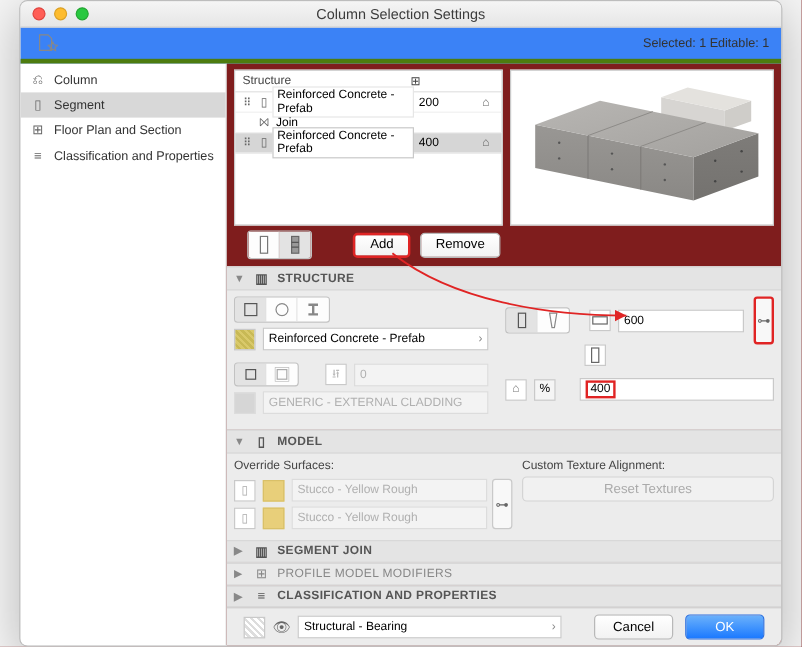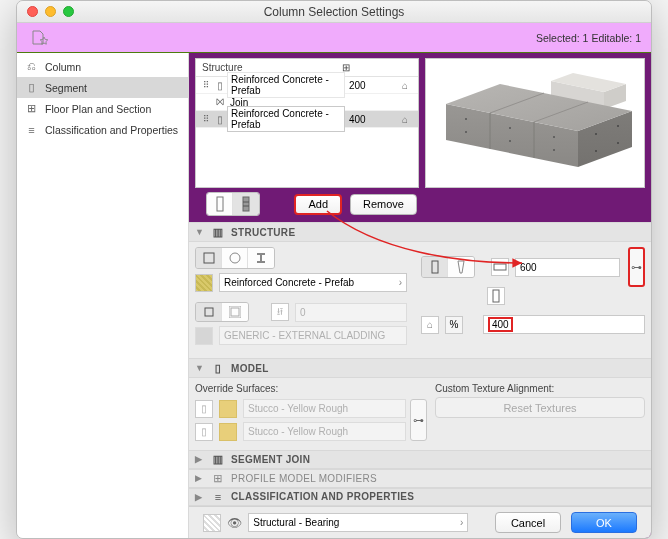--- a/index.html
+++ b/index.html
@@ -18,29 +18,29 @@
     height: 22px; display:flex; align-items:center; position:relative;
     background: linear-gradient(#f5f5f5,#e6e6e6);
     border-bottom:1px solid #d0d0d0;
   }
   .traffic { display:flex; gap:7px; padding-left:10px; }
   .tl { width:11px; height:11px; border-radius:50%; }
   .tl.red{background:#ff5f57;border:1px solid #e04540;}
   .tl.yel{background:#febc2e;border:1px solid #dba126;}
   .tl.grn{background:#28c840;border:1px solid #24a733;}
   .title { position:absolute; left:0; right:0; text-align:center; font-size:12px; color:#3c3c3c; pointer-events:none;}
-  .toolbar { height:30px; display:flex; align-items:center; justify-content:space-between; padding:0 10px; background:#f0abfc; border-bottom:1px solid #4d7c0f;}
+  .toolbar { height:30px; display:flex; align-items:center; justify-content:space-between; padding:0 10px; background:#3b82f6; border-bottom:4px solid #4d7c0f;}
   .toolbar .sel { font-size:10.5px; color:#333; }
   .iconbtn { width:28px; height:22px; display:flex;align-items:center;justify-content:center;}
   .body { flex:1; display:flex; overflow:hidden;}
   .sidebar { width:172px; background:#fff; border-right:1px solid #d9d9d9; padding:3px 0;}
   .navitem { height:21px; display:flex; align-items:center; padding:0 8px; font-size:10.5px; color:#333; gap:7px;}
   .navitem.active { background:#d8d8d8;}
   .navicon { width:13px; height:13px; display:flex;align-items:center;justify-content:center; font-size:11px; color:#666;}
-  .main { flex:1; background:#701a75; display:flex; flex-direction:column; overflow:hidden;}
+  .main { flex:1; background:#7f1d1d; display:flex; flex-direction:column; overflow:hidden;}
   .upper { display:flex; padding:5px 6px 2px 6px; gap:6px; }
   .tablewrap { flex:1; background:#fff; border:1px solid #c9c9c9; height:130px; display:flex; flex-direction:column;}
   .thead { height:18px; display:flex; align-items:center; padding:0 6px; border-bottom:1px solid #e2e2e2; font-size:10px; color:#444;}
   .thead .c1{flex:1;} .thead .c2{width:50px;} .thead .c3{width:20px;text-align:center;}
   .trow { height:17px; display:flex; align-items:center; padding:0 3px; font-size:10px; border-bottom:1px solid #f0f0f0;}
   .trow.sel{background:#d6d6d6;}
   .trow .i{width:14px;text-align:center;color:#666;font-size:9px;}
   .trow .i2{width:14px;text-align:center;color:#666;font-size:10px;}
   .trow .mat{flex:1;background:#fff;border:1px solid #e6e6e6;padding:1px 3px;}
   .trow.sel .mat{border-color:#c9c9c9;}

